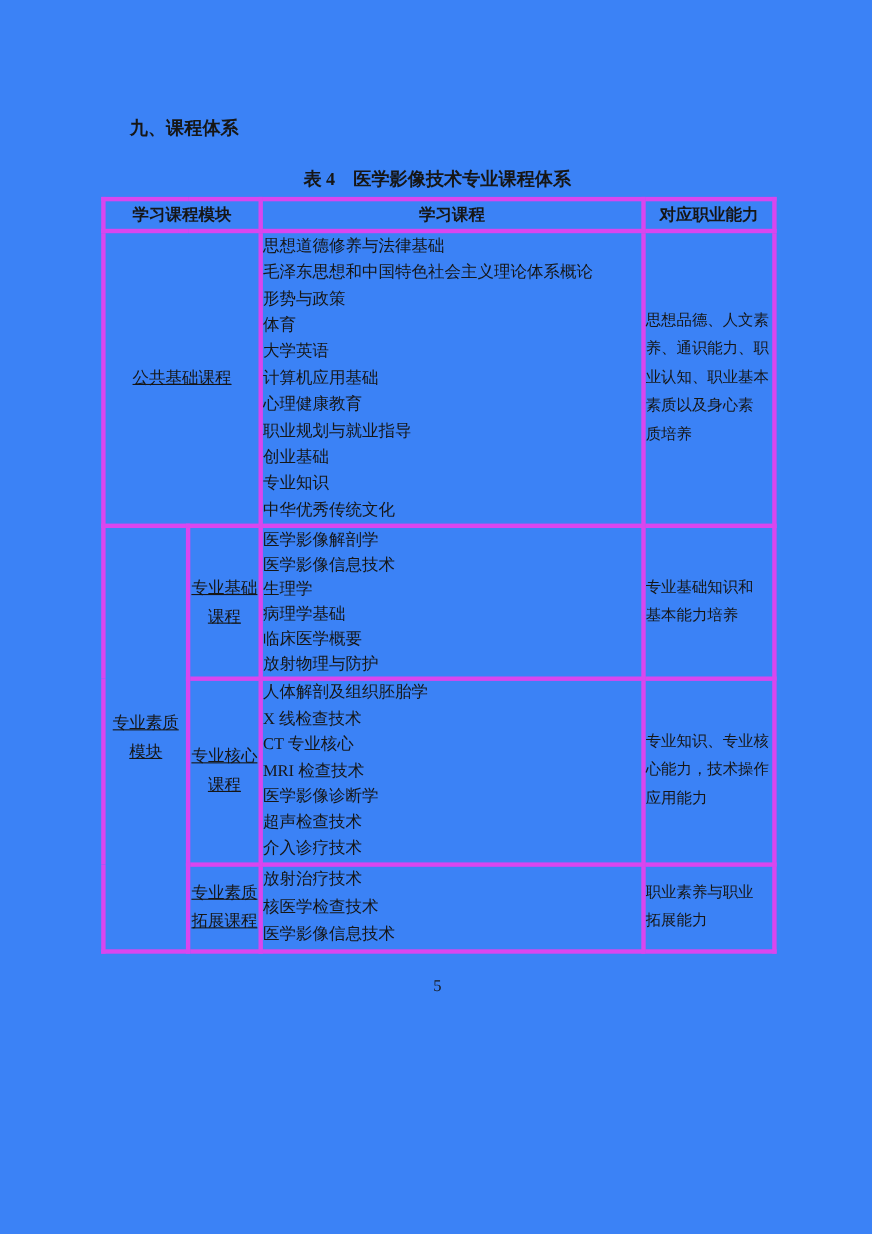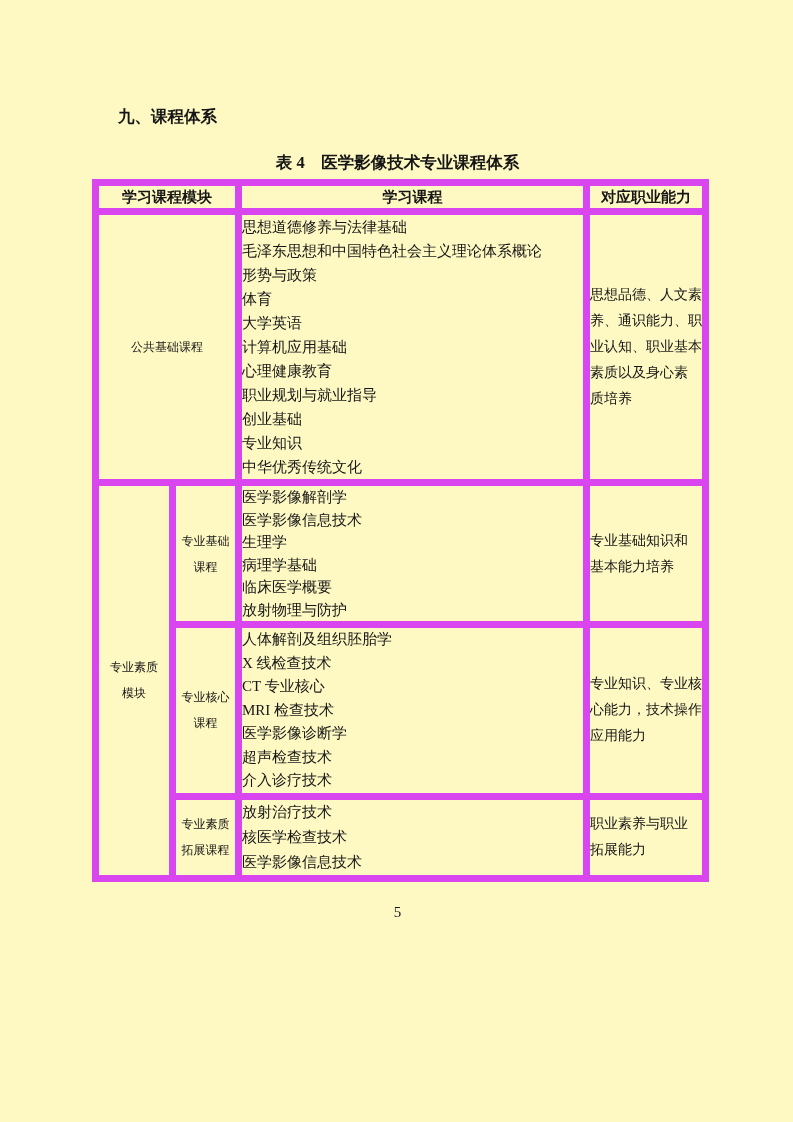--- a/index.html
+++ b/index.html
@@ -4,21 +4,21 @@
 <style>
   html, body {
     margin: 0;
     padding: 0;
     background: #ffffff;
   }
   .page {
     position: relative;
     width: 793px;
     height: 1122px;
-    background: #fef9c3;
+    background: #3b82f6;
     color: #161616;
     font-family: "Liberation Serif", "DejaVu Serif", serif;
     overflow: hidden;
   }
   .content {
     padding: 0 88px 0 90px;
   }
   .heading {
     margin: 0;
     padding-top: 106px;
@@ -43,40 +43,41 @@
   }
   table.course-table {
     margin-top: 6px;
     margin-left: 2px;
     width: 610px;
     border-collapse: collapse;
     table-layout: fixed;
     border: 1.5px solid #1f1f1f;
   }
   .course-table th, .course-table td {
-    border: 7px solid #d946ef;
+    border: 4px solid #d946ef;
     padding: 0;
   }
   .course-table th {
     font-size: 15px;
     font-weight: bold;
     text-align: center;
     vertical-align: middle;
   }
   .tr-header { height: 29px; }
   .tr-r1 { height: 264px; }
   .tr-r2 { height: 138px; }
   .tr-r3 { height: 166px; }
   .tr-r4 { height: 78px; }
   .module-cell {
     text-align: center;
     vertical-align: middle;
-    font-size: 12px;
+    font-size: 15px;
     line-height: 26px;
     white-space: pre-line;
+    text-decoration: underline;
   }
   .courses-cell {
     vertical-align: middle;
     padding-left: 6px;
   }
   .course {
     font-size: 15px;
     white-space: nowrap;
     overflow: hidden;
   }

